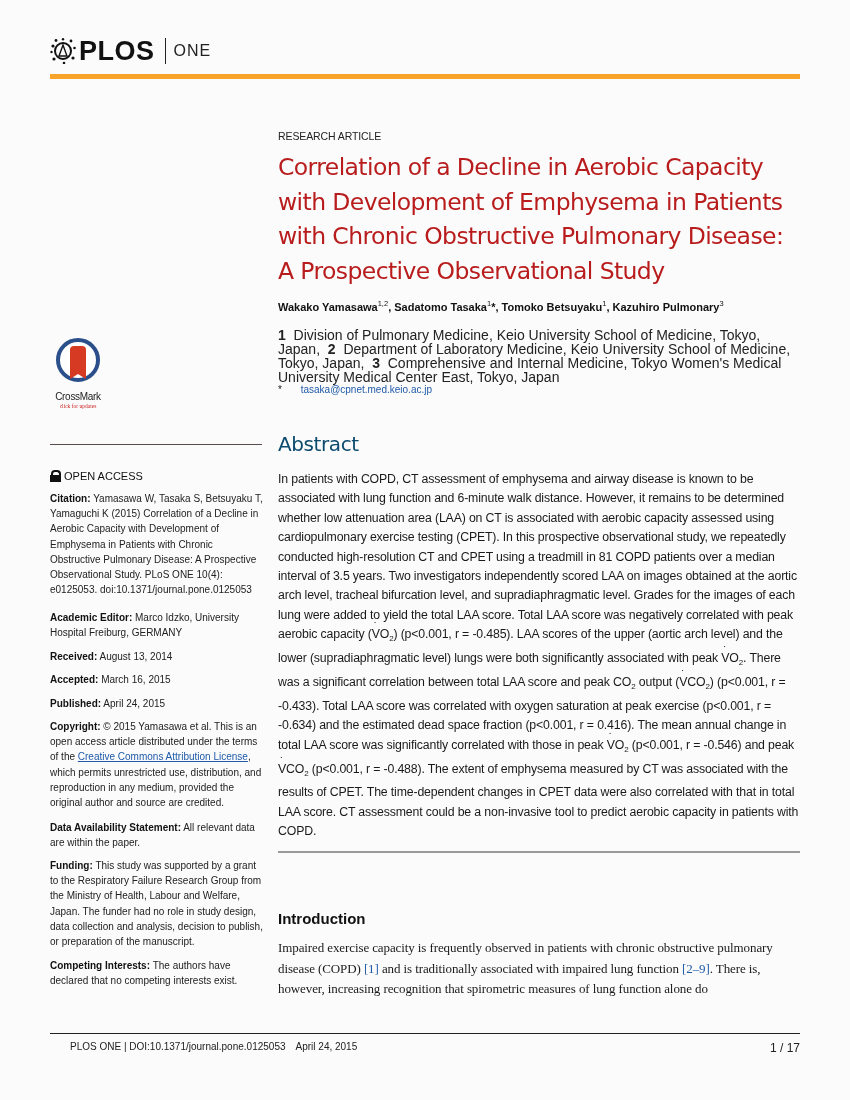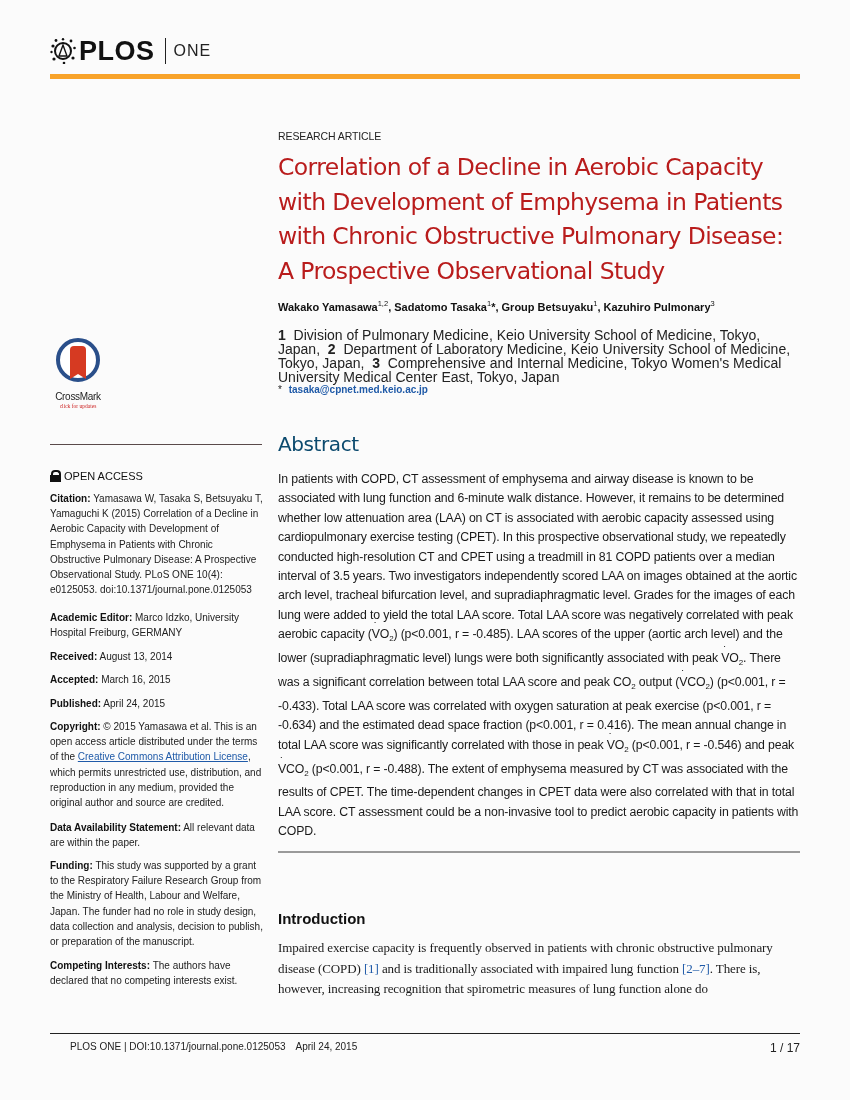--- a/index.html
+++ b/index.html
@@ -33,21 +33,21 @@
 
   
   .main { position: absolute; left: 278px; width: 522px; }
   .article-type { top: 130px; font-size: 10.5px; color: #222; letter-spacing: -0.1px; }
   .title { top: 150px; font-family: "DejaVu Sans", sans-serif; font-size: 23.5px; line-height: 34.5px; color: #b91c1c; letter-spacing: -0.6px; font-weight: normal; margin: 0; }
   .authors { top: 299px; font-size: 11px; font-weight: bold; color: #111; }
   .authors sup { font-size: 7.5px; font-weight: normal; }
   .affil { top: 328px; font-size: 14px; line-height: 14px; color: #222; }
   .affil b { font-weight: bold; }
   .corresp { top: 384px; font-size: 10px; color: #222; }
-  .corresp a { color: #1f5aa8; text-decoration: none; margin-left: 4px; font-weight: bold; }
+  .corresp a { color: #1f5aa8; text-decoration: none; margin-left: 16px; }
 
   .abstract-h { top: 432px; font-family: "DejaVu Sans", sans-serif; font-size: 20px; color: #0c4a6e; letter-spacing: -0.4px; }
   .abstract-body { top: 470px; font-size: 12.3px; line-height: 19.4px; color: #1a1a1a; letter-spacing: -0.15px; }
   .abstract-body sub { font-size: 8px; }
   .dotv { position: relative; display: inline-block; }
   .dotv::before { content: "\02D9"; position: absolute; left: 2px; top: -8px; font-size: 11px; }
   .abs-divider { position: absolute; left: 278px; top: 851px; width: 522px; height: 2px; background: #9a9a9a; }
 
   .intro-h { top: 910px; font-size: 15px; font-weight: bold; color: #111; }
   .intro-body { top: 938px; font-family: "Liberation Serif", serif; font-size: 13px; line-height: 20.6px; color: #1a1a1a; letter-spacing: -0.1px; }
@@ -147,21 +147,21 @@
   <b>Competing Interests:</b>
   <span>The authors have declared that no competing interests exist.</span>
 </div>
 
 <div class="main article-type">RESEARCH ARTICLE</div>
 <h1 class="main title">Correlation of a Decline in Aerobic Capacity with Development of Emphysema in Patients with Chronic Obstructive Pulmonary Disease: A Prospective Observational Study</h1>
 
 <div class="main authors">
   <span><span>Wakako Yamasawa</span><sup>1,2</sup></span><span>, </span>
   <span><span>Sadatomo Tasaka</span><sup>1</sup><span>*</span></span><span>, </span>
-  <span><span>Group Betsuyaku</span><sup>1</sup></span><span>, </span>
+  <span><span>Tomoko Betsuyaku</span><sup>1</sup></span><span>, </span>
   <span><span>Kazuhiro Pulmonary</span><sup>3</sup></span>
 </div>
 
 <div class="main affil">
   <b>1</b>&nbsp;
   <span>Division of Pulmonary Medicine, Keio University School of Medicine, Tokyo, Japan,</span>&nbsp;
   <b>2</b>&nbsp;
   <span>Department of Laboratory Medicine, Keio University School of Medicine, Tokyo, Japan,</span>&nbsp;
   <b>3</b>&nbsp;
   <span>Comprehensive and Internal Medicine, Tokyo Women's Medical University Medical Center East, Tokyo, Japan</span>
@@ -172,19 +172,19 @@
   <a>tasaka@cpnet.med.keio.ac.jp</a>
 </div>
 
 <div class="main abstract-h">Abstract</div>
 
 <div class="main abstract-body"><span>In patients with COPD, CT assessment of emphysema and airway disease is known to be associated with lung function and 6-minute walk distance. However, it remains to be determined whether low attenuation area (LAA) on CT is associated with aerobic capacity assessed using cardiopulmonary exercise testing (CPET). In this prospective observational study, we repeatedly conducted high-resolution CT and CPET using a treadmill in 81 COPD patients over a median interval of 3.5 years. Two investigators independently scored LAA on images obtained at the aortic arch level, tracheal bifurcation level, and supradiaphragmatic level. Grades for the images of each lung were added to yield the total LAA score. Total LAA score was negatively correlated with peak aerobic capacity (</span><span class="dotv">VO</span><sub>2</sub><span>) (p&lt;0.001, r = -0.485). LAA scores of the upper (aortic arch level) and the lower (supradiaphragmatic level) lungs were both significantly associated with peak </span><span class="dotv">VO</span><sub>2</sub><span>. There was a significant correlation between total LAA score and peak CO</span><sub>2</sub><span> output (</span><span class="dotv">VCO</span><sub>2</sub><span>) (p&lt;0.001, r = -0.433). Total LAA score was correlated with oxygen saturation at peak exercise (p&lt;0.001, r = -0.634) and the estimated dead space fraction (p&lt;0.001, r = 0.416). The mean annual change in total LAA score was significantly correlated with those in peak </span><span class="dotv">VO</span><sub>2</sub><span> (p&lt;0.001, r = -0.546) and peak </span><span class="dotv">VCO</span><sub>2</sub><span> (p&lt;0.001, r = -0.488). The extent of emphysema measured by CT was associated with the results of CPET. The time-dependent changes in CPET data were also correlated with that in total LAA score. CT assessment could be a non-invasive tool to predict aerobic capacity in patients with COPD.</span></div>
 
 <div class="abs-divider"></div>
 
 <div class="main intro-h">Introduction</div>
-<div class="main intro-body"><span>Impaired exercise capacity is frequently observed in patients with chronic obstructive pulmonary disease (COPD) </span><span class="ref">[1]</span><span> and is traditionally associated with impaired lung function </span><span class="ref">[2–7]</span><span>. There is, however, increasing recognition that spirometric measures of lung function alone do</span></div>
+<div class="main intro-body"><span>Impaired exercise capacity is frequently observed in patients with chronic obstructive pulmonary disease (COPD) </span><span class="ref">[1]</span><span> and is traditionally associated with impaired lung function </span><span class="ref">[2–9]</span><span>. There is, however, increasing recognition that spirometric measures of lung function alone do</span></div>
 
 <div class="foot-divider"></div>
 <div class="foot-left">
   <span>PLOS ONE | DOI:10.1371/journal.pone.0125053</span><span>April 24, 2015</span>
 </div>
 <div class="foot-right">1 / 17</div>
 
 </body></html>

